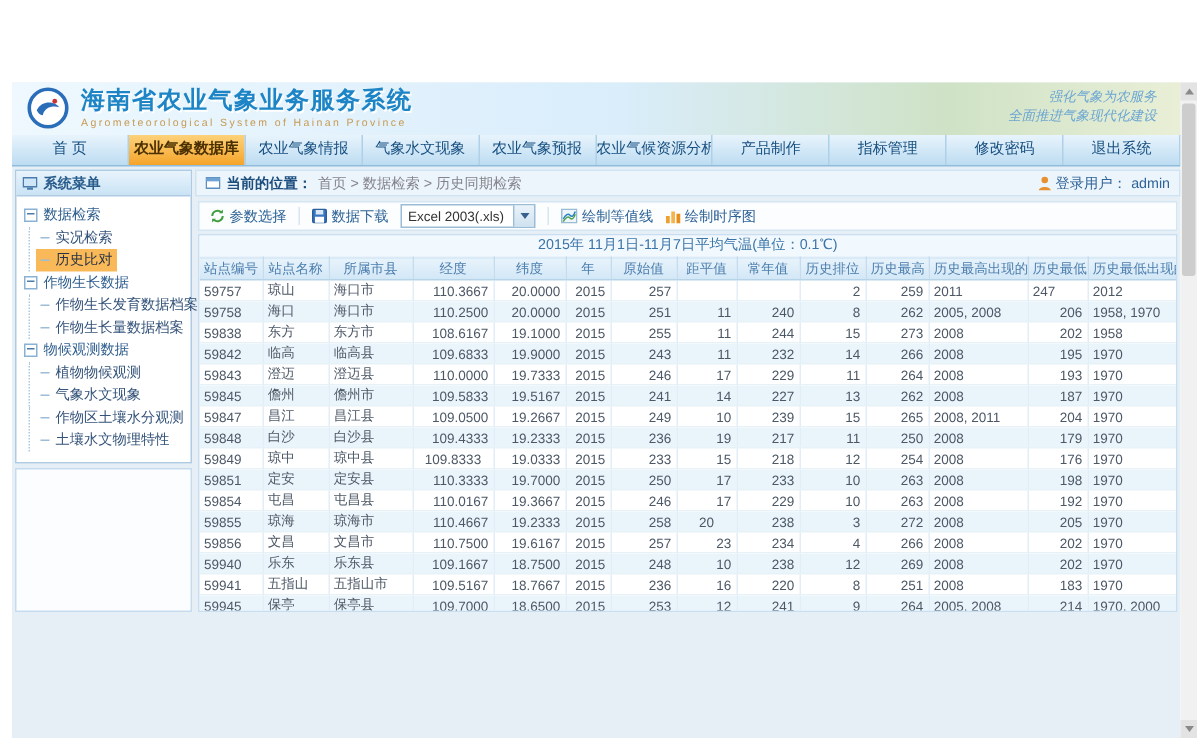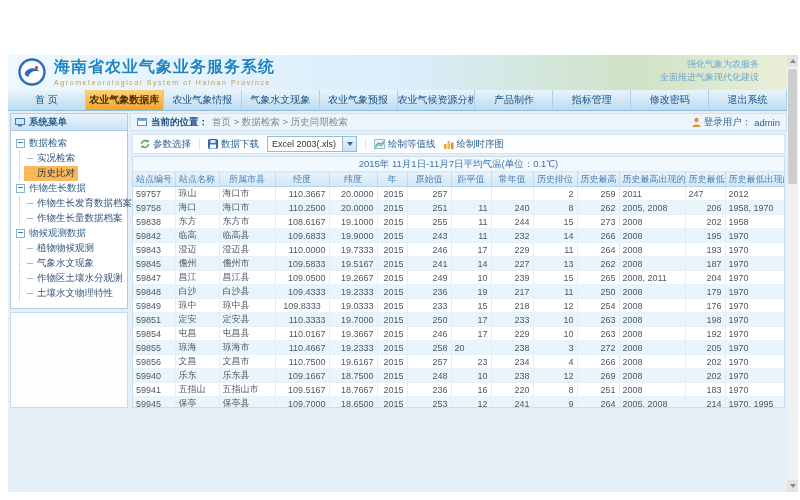--- a/index.html
+++ b/index.html
@@ -7,21 +7,21 @@
        font-family:"Liberation Sans", sans-serif;}
   .pagebg{position:absolute;left:8px;top:55px;width:779px;height:437px;background:#e7eff6;}
   
   .banner{position:absolute;left:8px;top:55px;width:779px;height:35px;
           background:linear-gradient(90deg,#eef8fe 0%,#d9edfb 52%,#cfe2c6 80%,#e9efd6 100%);
           border-bottom:1px solid #b5d5ea;}
   .logo{position:absolute;left:10px;top:3px;}
   .titles{position:absolute;left:46px;top:2px;}
   .sys-title{font-size:16px;font-weight:bold;color:#1d85c6;letter-spacing:1px;text-shadow:1px 1px 0 #ffffff;}
   .sys-sub{font-size:7px;color:#c79a52;letter-spacing:1.6px;margin-top:1px;}
-  .slogan{position:absolute;right:28px;top:3px;text-align:right;font-size:9px;color:#5f9fd2;line-height:13px;opacity:.9;}
+  .slogan{position:absolute;right:16px;top:3px;text-align:right;font-size:9px;color:#5f9fd2;line-height:13px;opacity:.9;font-style:italic;}
   
   .nav{position:absolute;left:8px;top:90px;width:779px;height:20px;display:flex;
        background:linear-gradient(#e8f4fc,#bddcf2);border-bottom:1px solid #8fbcdc;}
   .tab{flex:1;text-align:center;line-height:20px;font-size:10px;color:#174f80;
        border-right:1px solid #aed0e8;white-space:nowrap;overflow:hidden;cursor:pointer;}
   .tab.active{background:linear-gradient(#fdd27a,#f5a42a);color:#4a3000;font-weight:bold;}
   
   .crumbbar{position:absolute;left:130px;top:113px;width:657px;height:18px;background:#edf5fc;
             border:1px solid #cfe3f2;box-sizing:border-box;font-size:9.5px;color:#84848c;
             display:flex;align-items:center;gap:4px;padding:0 6px;}
@@ -470,21 +470,21 @@
           <td style="text-align: left;">1970</td>
         </tr>
         <tr class="even">
           <td style="text-align: left;">59855</td>
           <td style="text-align: left;">琼海</td>
           <td style="text-align: left;">琼海市</td>
           <td style="text-align: right;">110.4667</td>
           <td style="text-align: right;">19.2333</td>
           <td style="text-align: right;">2015</td>
           <td style="text-align: right;">258</td>
-          <td style="text-align: left;">20</td>
+          <td style="text-align: center;">20</td>
           <td style="text-align: right;">238</td>
           <td style="text-align: right;">3</td>
           <td style="text-align: right;">272</td>
           <td style="text-align: left;">2008</td>
           <td style="text-align: right;">205</td>
           <td style="text-align: left;">1970</td>
         </tr>
         <tr>
           <td style="text-align: left;">59856</td>
           <td style="text-align: left;">文昌</td>
@@ -540,21 +540,21 @@
           <td style="text-align: right;">109.7000</td>
           <td style="text-align: right;">18.6500</td>
           <td style="text-align: right;">2015</td>
           <td style="text-align: right;">253</td>
           <td style="text-align: right;">12</td>
           <td style="text-align: right;">241</td>
           <td style="text-align: right;">9</td>
           <td style="text-align: right;">264</td>
           <td style="text-align: left;">2005, 2008</td>
           <td style="text-align: right;">214</td>
-          <td style="text-align: left;">1970, 1995</td>
+          <td style="text-align: left;">1970, 2000</td>
         </tr>
       </tbody>
     </table>
 </div>
 
 <div class="scrollbar">
   <div class="sb-arrow up"></div>
   <div class="sb-thumb"></div>
   <div class="sb-arrow down"></div>
 </div>

